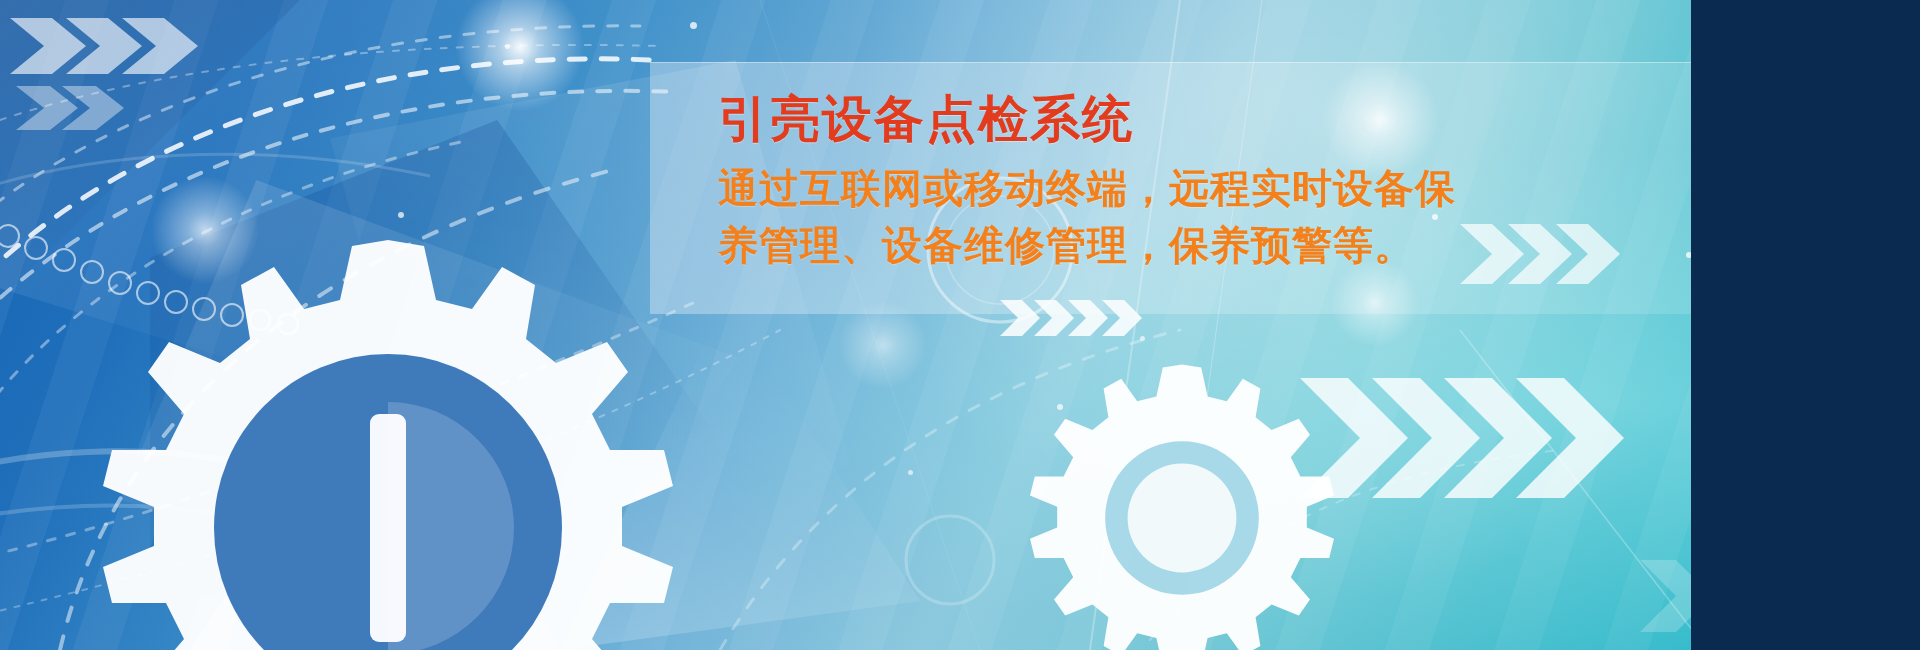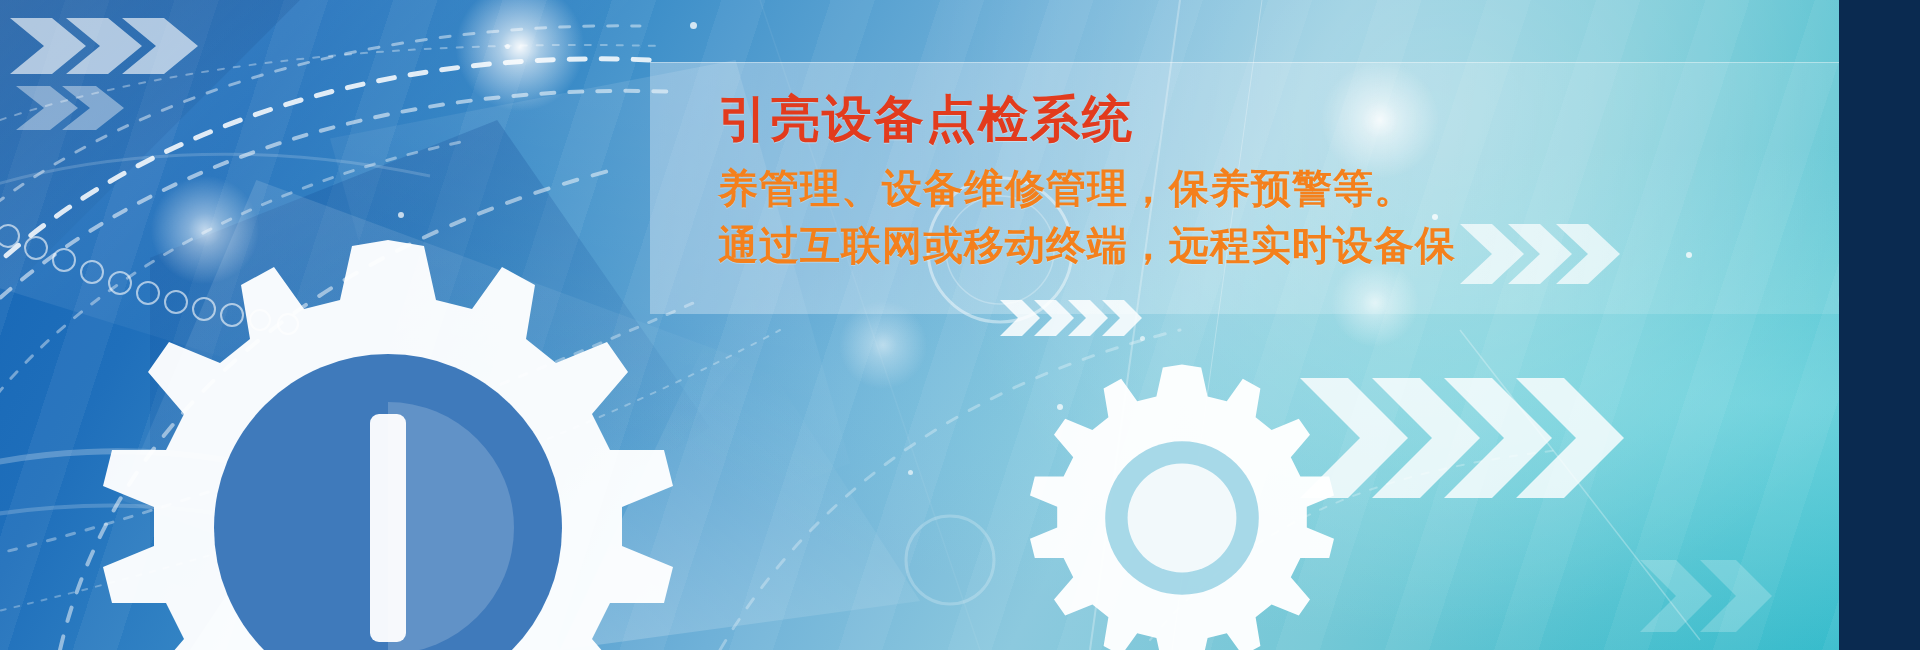--- a/index.html
+++ b/index.html
@@ -1,18 +1,18 @@
 <!DOCTYPE html>
 <html><head>
 <meta charset="utf-8">
 <style>
   html,body{margin:0;padding:0;background:#0a2a50;}
   *{box-sizing:border-box;}
   #banner{
-    position:relative;width:1839px;height:650px;overflow:hidden;
+    position:relative;width:1691px;height:650px;overflow:hidden;
     font-family:"Liberation Sans","DejaVu Sans",sans-serif;
     background:
       radial-gradient(circle at 78% 18%, rgba(255,255,255,.30) 0%, rgba(255,255,255,0) 34%),
       radial-gradient(ellipse at 96% 62%, rgba(140,226,232,.55) 0%, rgba(140,226,232,0) 45%),
       linear-gradient(118deg,#1464b4 0%, #1f6fbb 14%, #3e8fc9 30%, #6fb1d8 48%, #8cc9de 62%, #74c8d6 76%, #4fc0cf 88%, #35bbcb 100%);
   }
 
   
   .layer{position:absolute;inset:0;pointer-events:none;}
 
@@ -219,17 +219,17 @@
         L112 6 L116 24 L128 27 L138 13 L149 19 L146 37 L156 45 L173 38 L180 48 L168 62 L174 74 L192 74 L195 86 L178 93 L178 106 L195 113 L192 125 L174 125 L168 137 L180 151 L173 161 L156 154 L146 162 L149 180 L138 186 L128 172 L116 175 L112 193 L100 195 L88 193 L84 175 L72 172 L62 186 L51 180 L54 162 L44 154 L27 161 L20 151 L32 137 L26 125 L8 125 L5 113 L22 106 L22 93 L5 86 L8 74 L26 74 L32 62 L20 48 L27 38 L44 45 L54 37 L51 19 L62 13 L72 27 L84 24 L88 6 Z"></path>
     </g>
     <circle cx="100" cy="100" r="48" fill="#63b9d6" opacity=".55"></circle>
     <circle cx="100" cy="100" r="34" fill="#ffffff" opacity=".85"></circle>
   </svg>
 
   <div id="panel"></div>
 
   <div id="textblock">
     <h1 id="title">引亮设备点检系统</h1>
+    <p class="subline">通过互联网或移动终端，远程实时设备保</p>
     <p class="subline">养管理、设备维修管理，保养预警等。</p>
-    <p class="subline">通过互联网或移动终端，远程实时设备保</p>
   </div>
 
 </div>
 
 </body></html>

